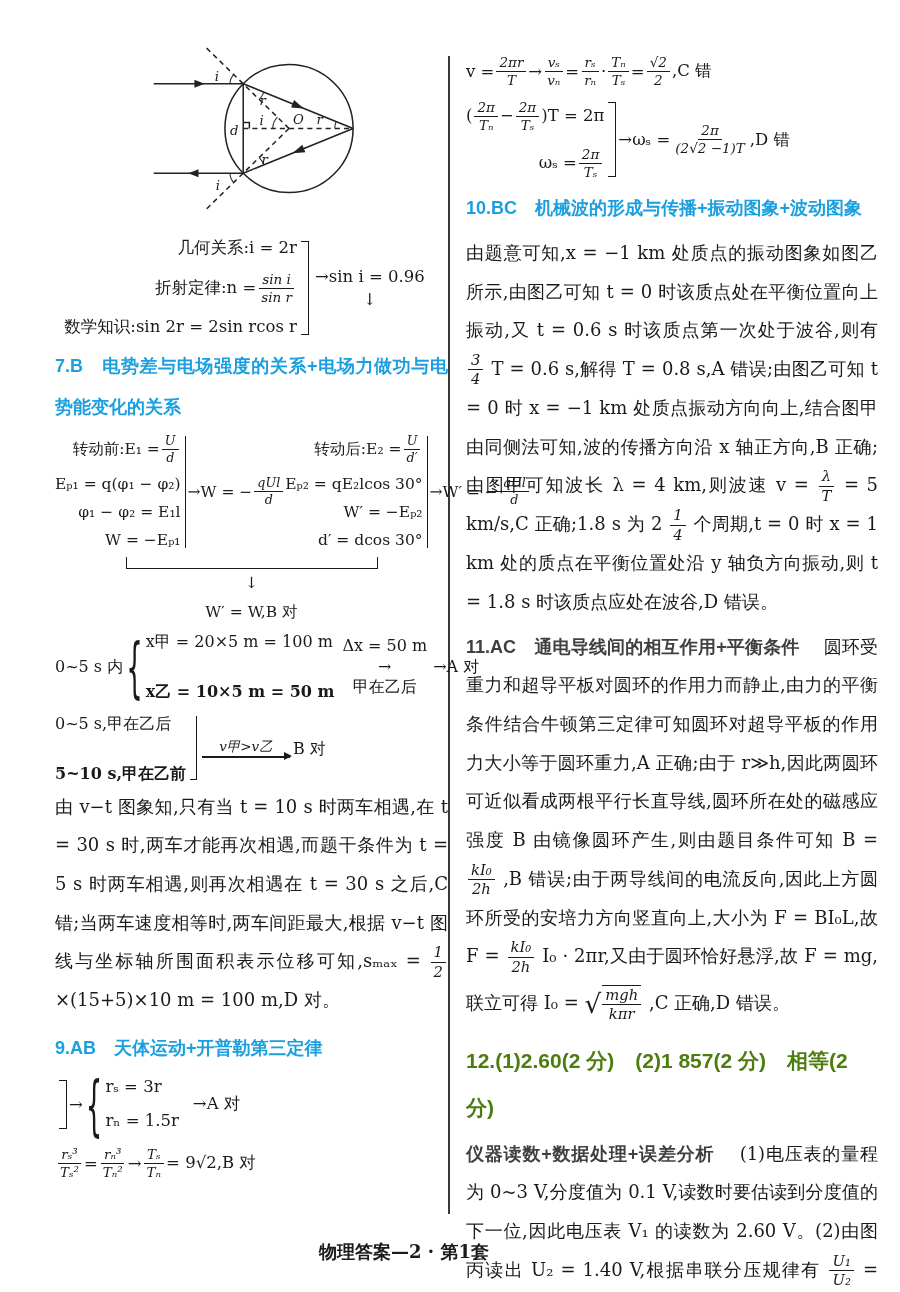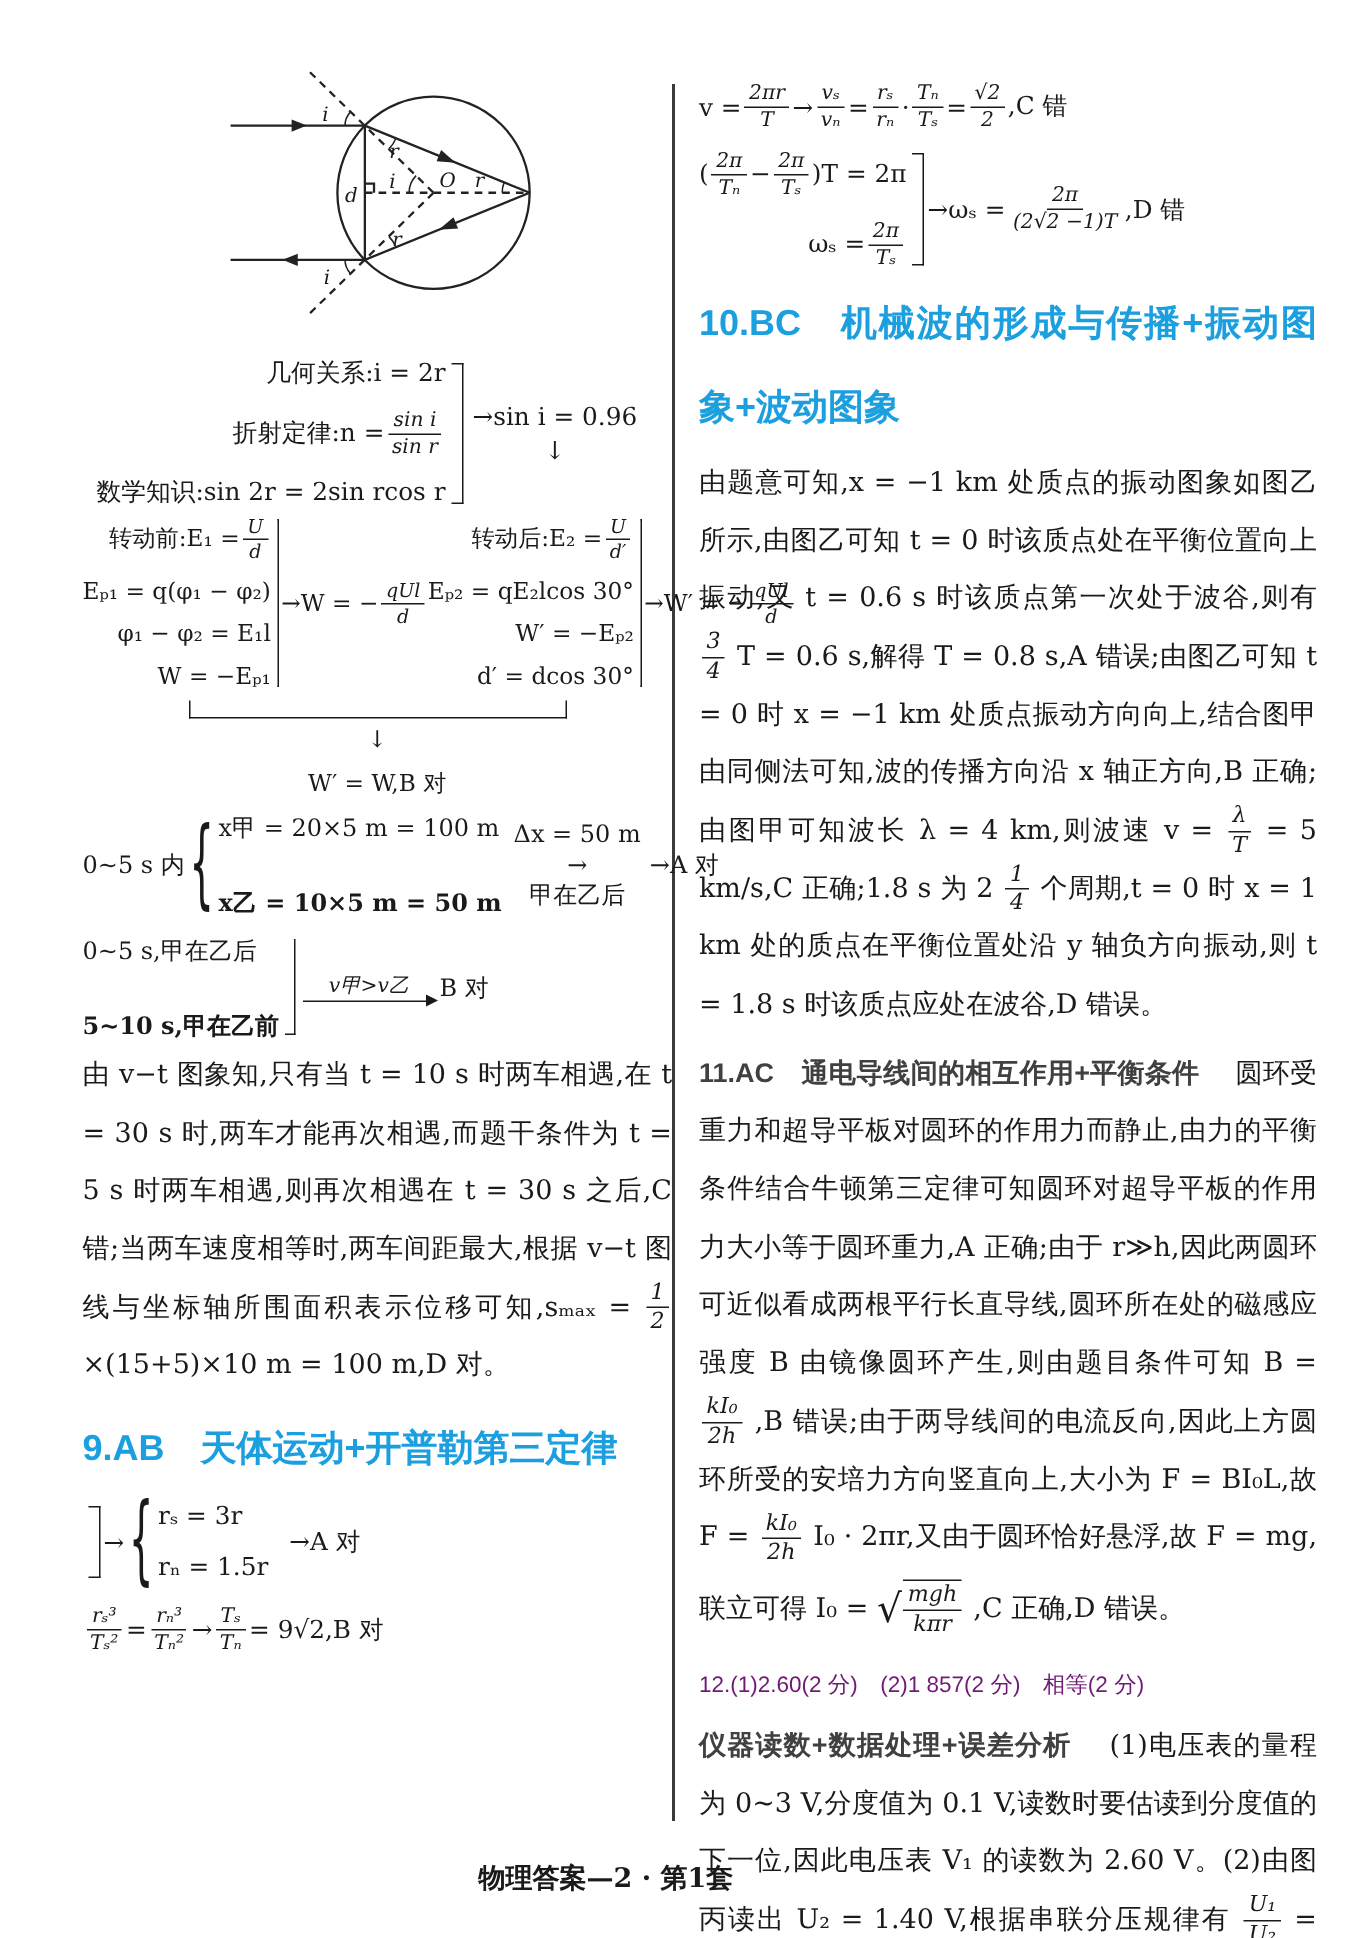--- a/index.html
+++ b/index.html
@@ -3,24 +3,24 @@
 <meta charset="utf-8">
 <style>
   html,body{margin:0;padding:0;background:#e8e8e8;}
   .page{position:relative;width:900px;height:1292px;background:#ffffff;margin:0 auto;
         font-family:"DejaVu Serif",serif;color:#1a1a1a;font-size:18px;overflow:hidden;}
   .divider{position:absolute;left:448px;top:56px;width:1.5px;height:1158px;background:#3a3a3a;}
   .columns{position:absolute;left:55px;top:40px;display:flex;width:830px;}
   .col-left{width:393px;}
   .col-right{width:412px;margin-left:18px;}
   .hd{font-family:"Liberation Sans",sans-serif;font-weight:bold;color:#1b9fdf;
-      font-size:24px;line-height:2.3;margin:8px 0 4px 0;text-align:justify;}
+      font-size:18px;line-height:2.3;margin:8px 0 4px 0;text-align:justify;}
   .hd-inline{font-family:"Liberation Sans",sans-serif;font-weight:bold;color:#404040;}
-  .blue-line{font-family:"Liberation Sans",sans-serif;font-weight:normal;color:#701a75;
-      font-size:15px;line-height:2.2;margin-top:6px;}
+  .blue-line{font-family:"Liberation Sans",sans-serif;font-weight:bold;color:#4d7c0f;
+      font-size:21px;line-height:2.2;margin-top:6px;}
   .para{text-align:justify;line-height:2.15;margin:4px 0 6px 0;}
   .frac{display:inline-flex;flex-direction:column;align-items:center;vertical-align:middle;
         font-size:0.82em;line-height:1.25;font-style:italic;margin:0 2px;}
   .frac .num{border-bottom:1.3px solid currentColor;padding:0 3px;}
   .frac .den{padding:0 3px;}
   .rooted{border-top:1.3px solid currentColor;}
   .sqrt{display:inline-flex;align-items:center;vertical-align:middle;}
   .sqrt .rad{font-size:1.45em;font-style:normal;margin-right:-1px;}
   .fl{white-space:nowrap;line-height:1.25;}
   .res{display:flex;align-items:center;white-space:nowrap;}
@@ -119,20 +119,21 @@
           </div>
           <div class="fl">数学知识:sin 2r = 2sin rcos r</div>
         </div>
         <div class="bkt-r"></div>
         <div class="rcol">
           <div class="fl">→sin i = 0.96</div>
           <div>↓</div>
         </div>
       </div>
 
+      <h3 class="hd">7.B　电势差与电场强度的关系+电场力做功与电势能变化的关系</h3>
       <div class="s7">
         <div class="s7row">
           <div class="grp">
             <div class="fl rowc">
               <span>转动前:E₁ =</span>
               <span class="frac">
                 <span class="num">U</span>
                 <span class="den">d</span>
               </span>
             </div>

